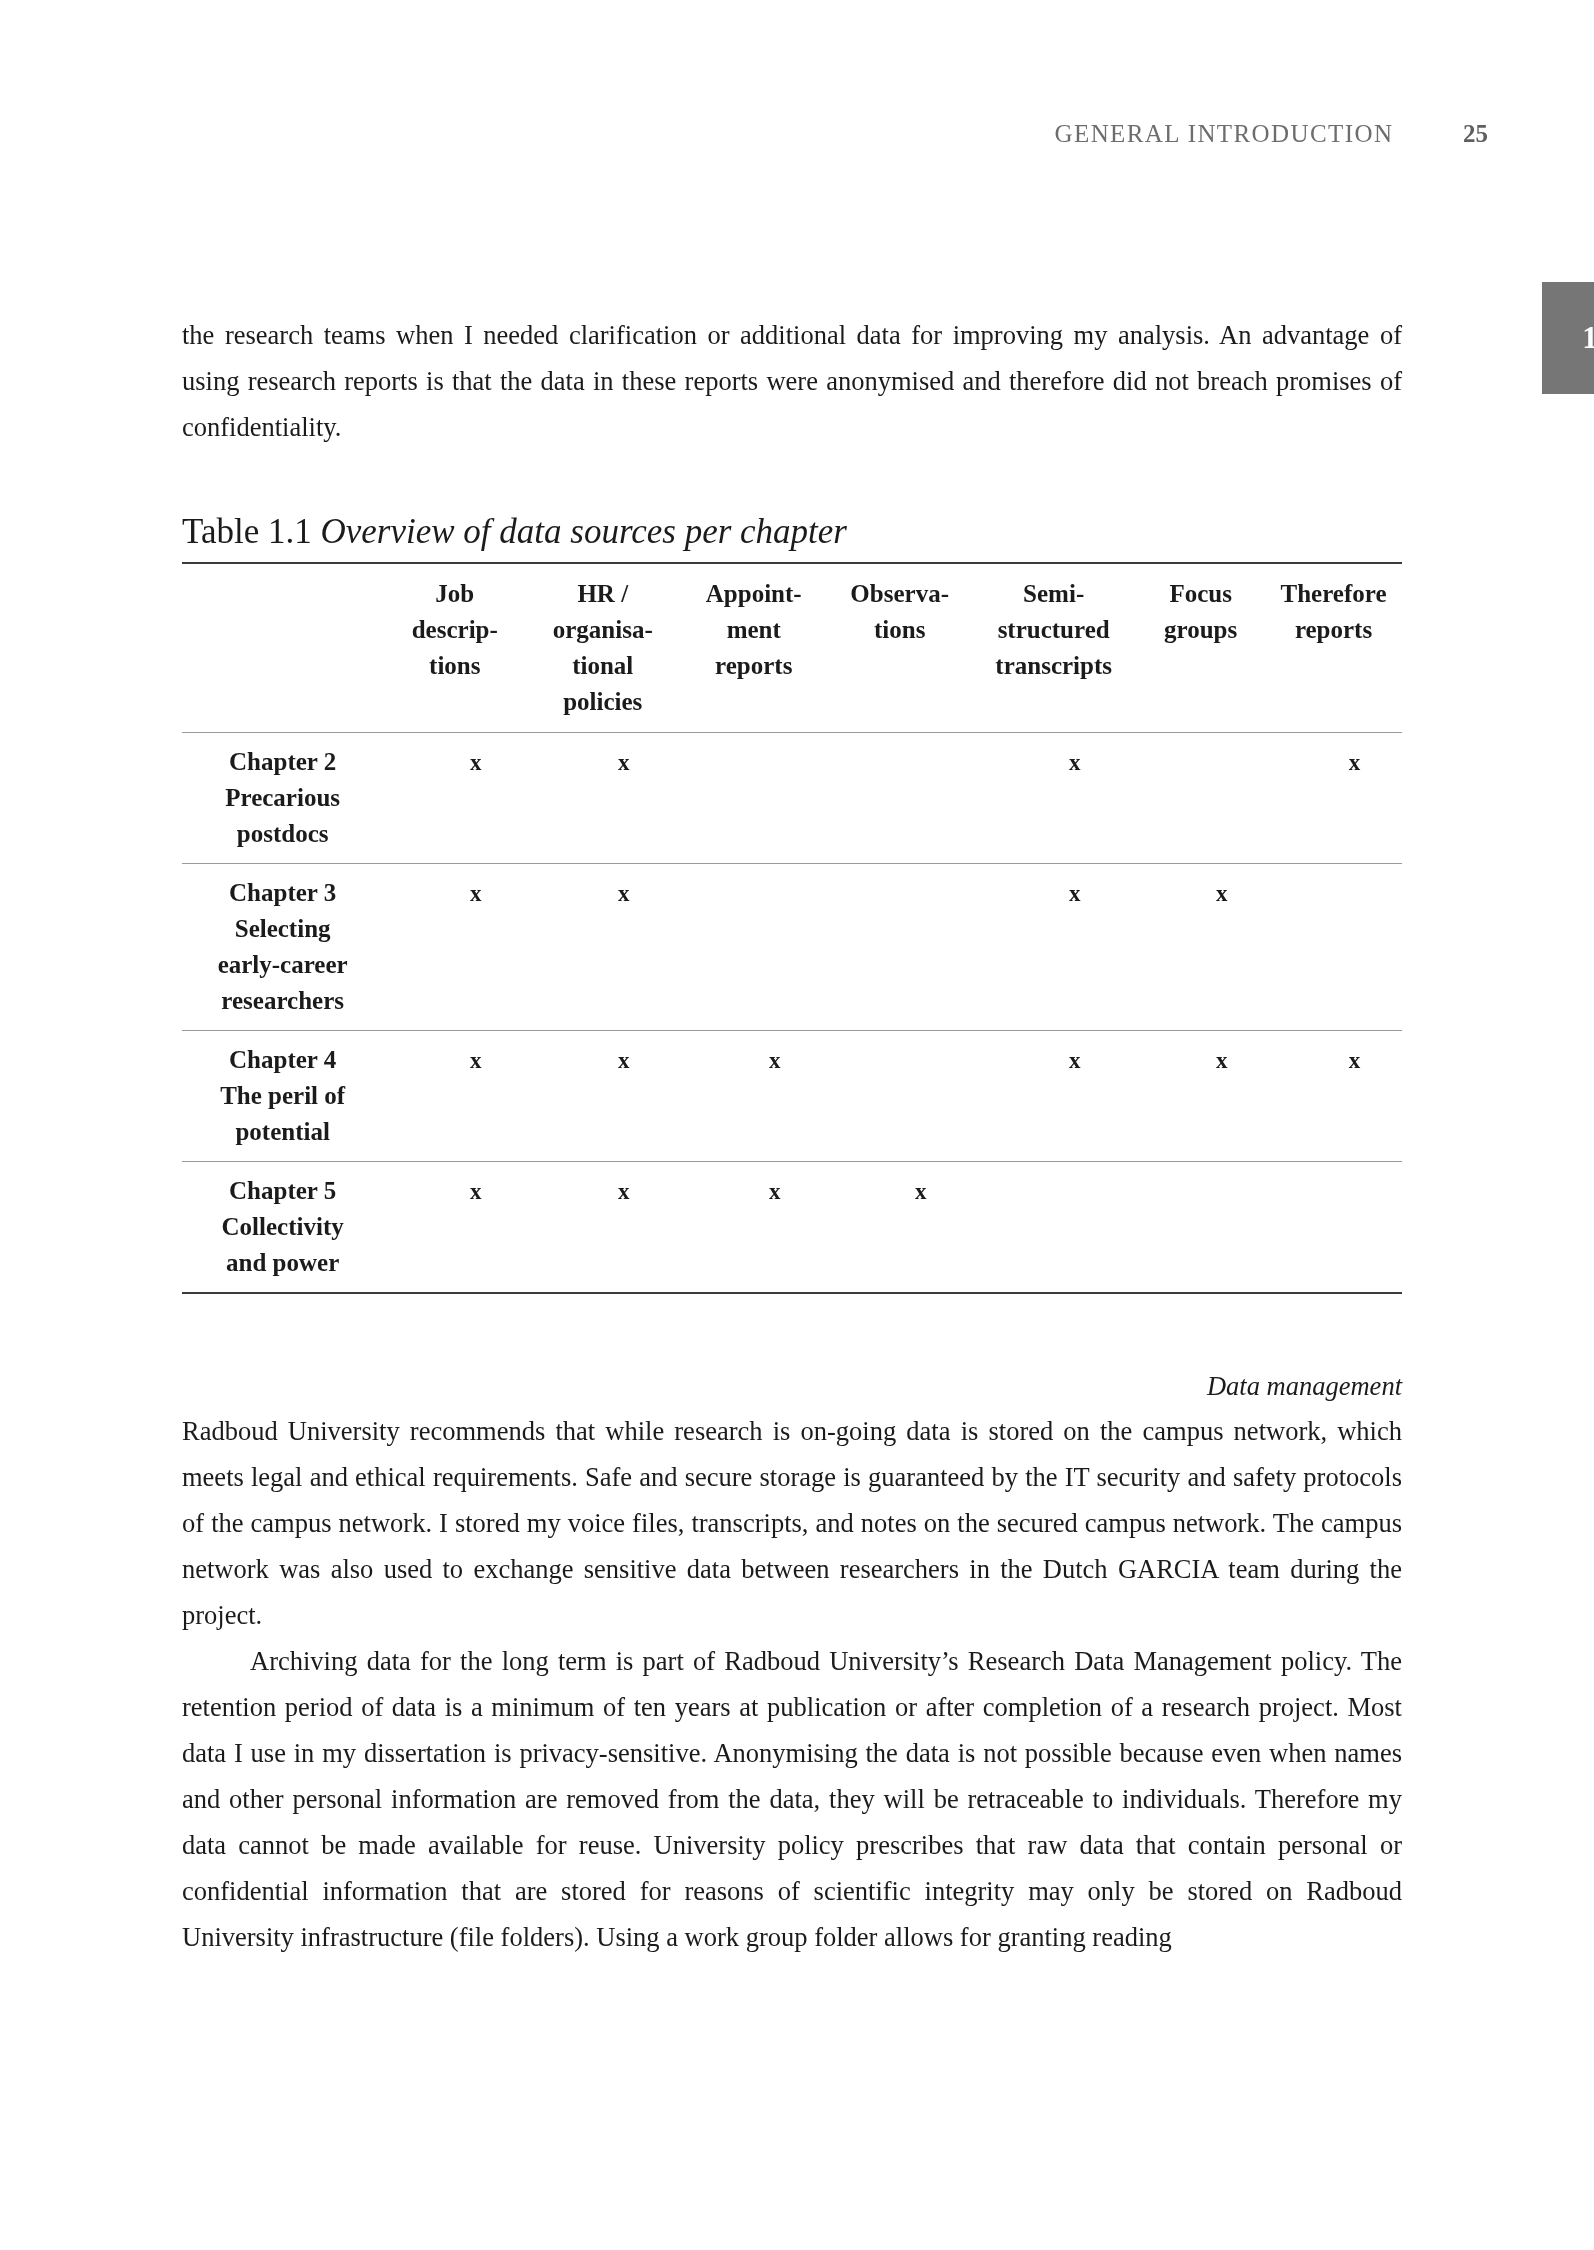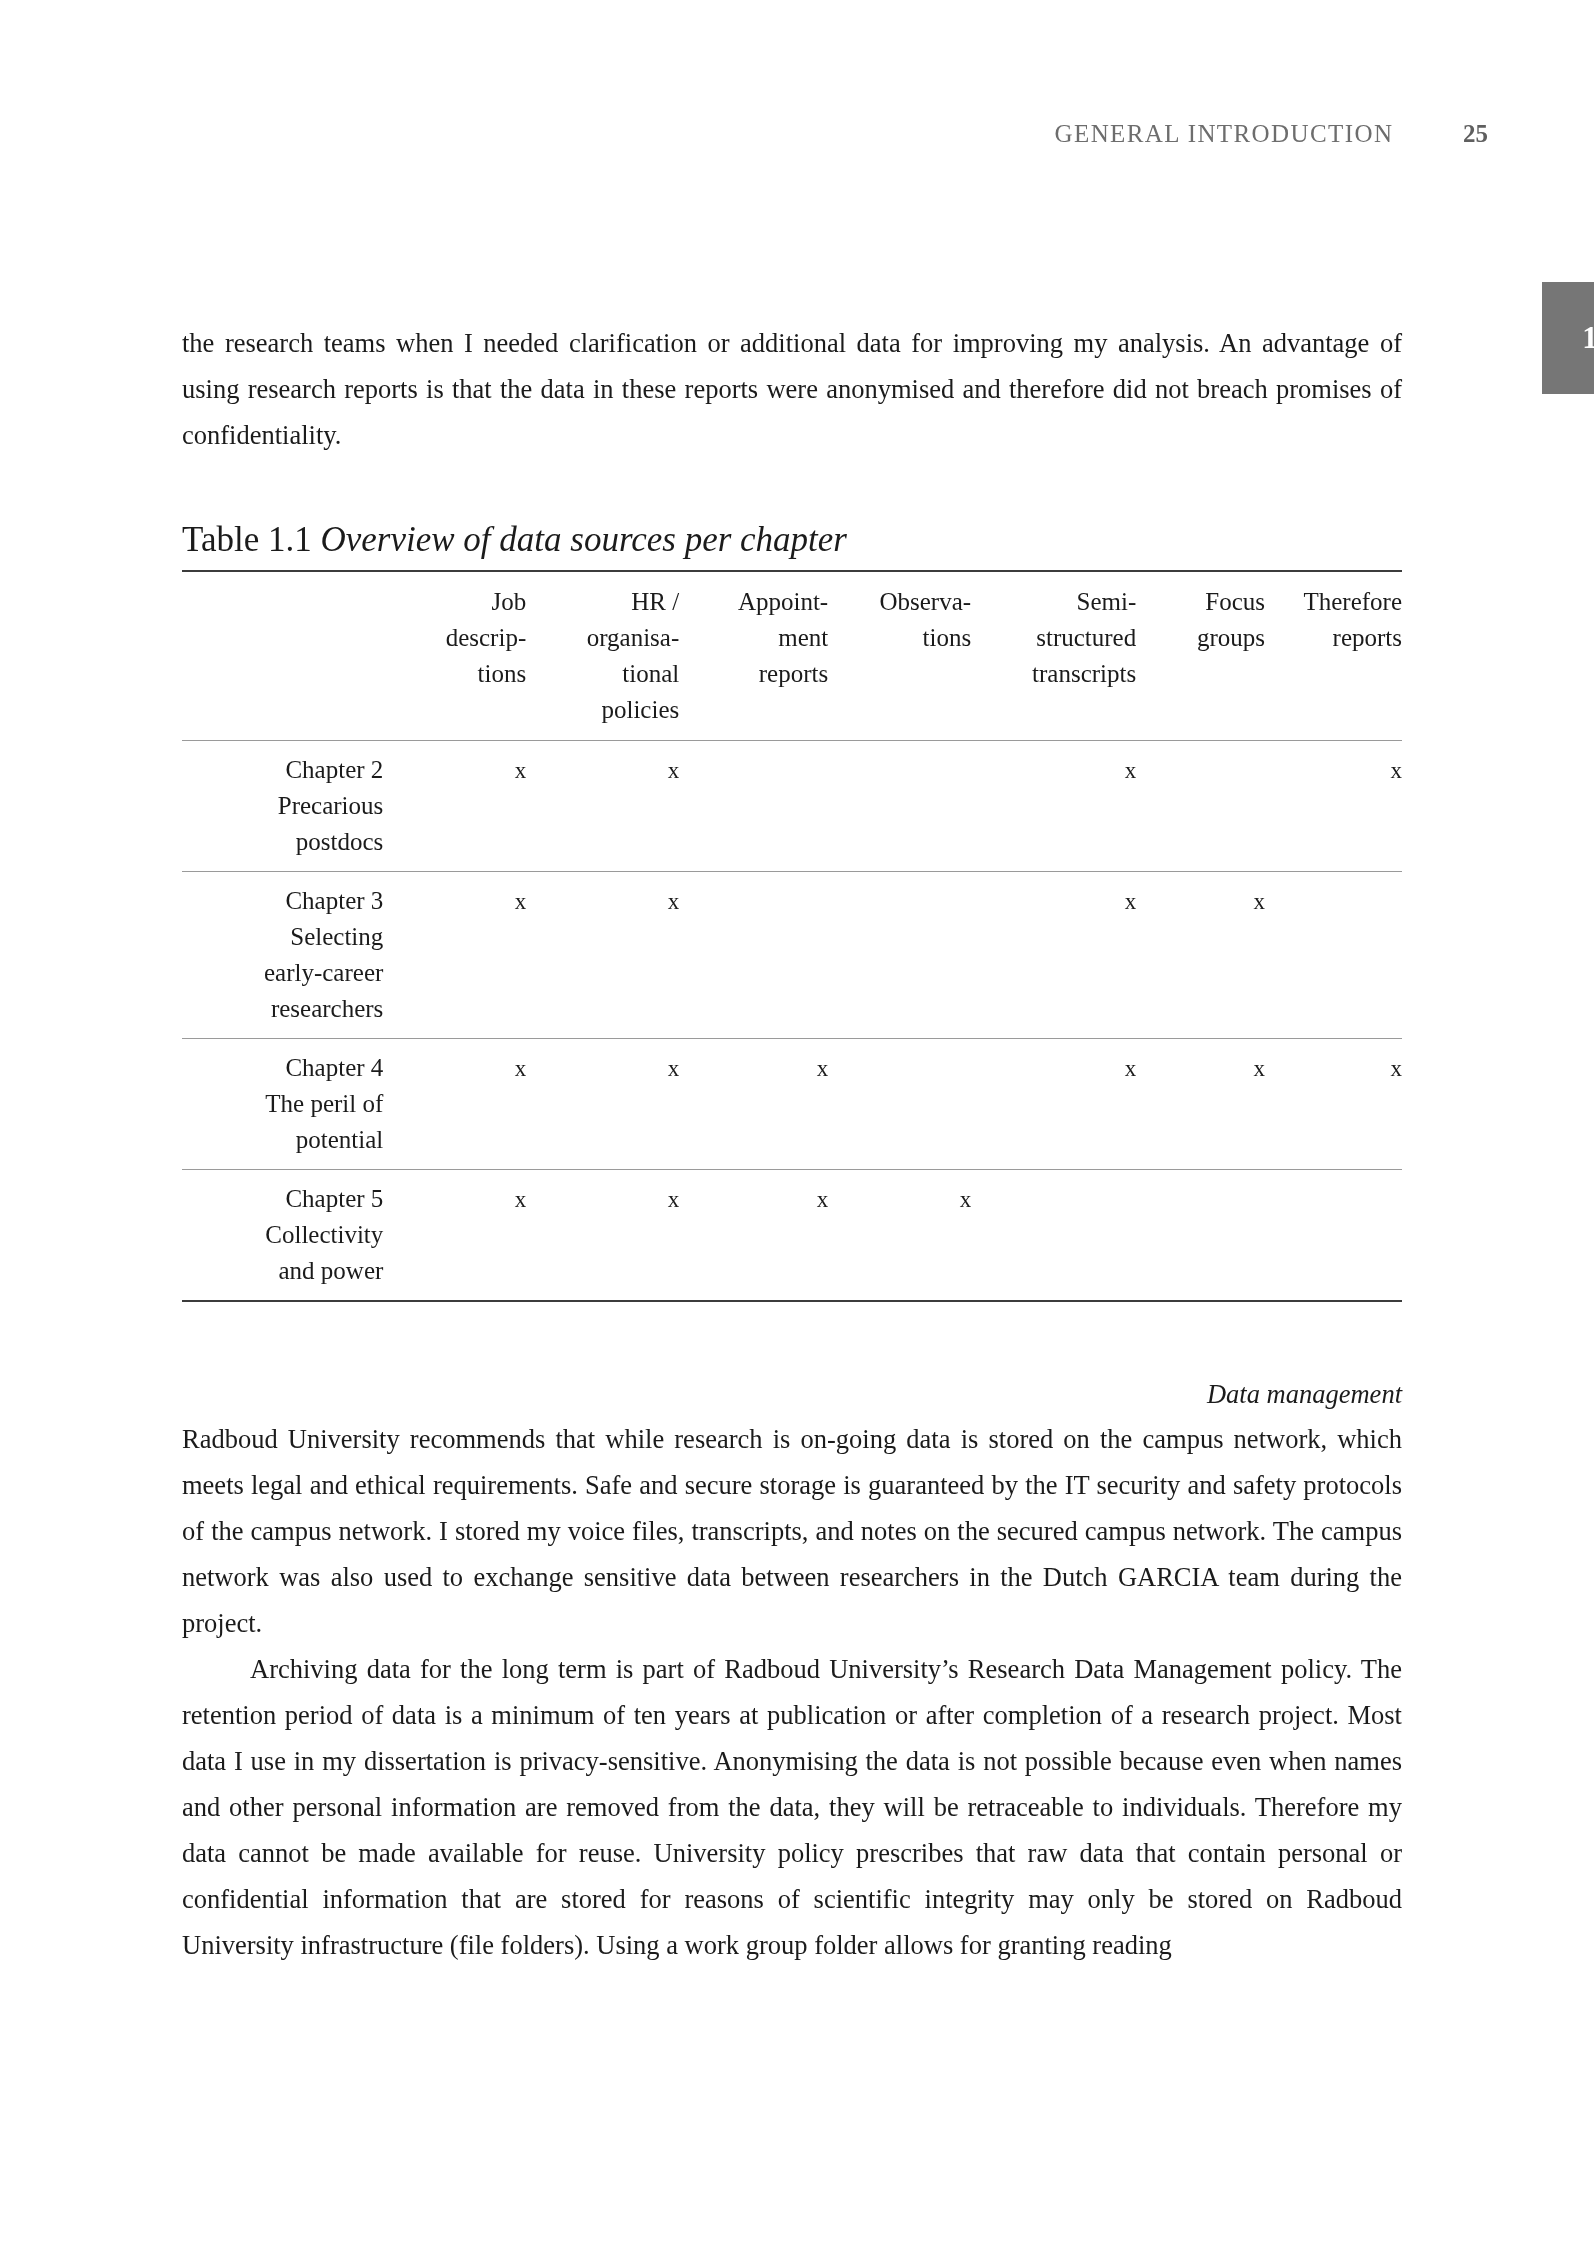--- a/index.html
+++ b/index.html
@@ -55,21 +55,21 @@
     align-items: center;
     justify-content: center;
     font-size: 31px;
     font-weight: bold;
   }
 
   
   .content {
     position: absolute;
     left: 182px;
-    top: 320px;
+    top: 312px;
     width: 1220px;
   }
 
   p.body {
     margin: 0;
     font-size: 26.5px;
     line-height: 46px;
     text-align: justify;
     text-justify: inter-word;
   }
@@ -94,22 +94,22 @@
     width: 1220px;
     border-collapse: collapse;
     margin-top: 10px;
     font-size: 25px;
     line-height: 36px;
   }
   table.datasources th,
   table.datasources td {
     vertical-align: top;
     padding: 0;
-    font-weight: normal;
-    text-align: right;
+    font-weight: bold;
+    text-align: center;
   }
   table.datasources thead th {
     padding-top: 12px;
     padding-bottom: 12px;
   }
   table.datasources thead tr {
     border-top: 2px solid #3c3c3c;
     border-bottom: 1.5px solid #9a9a9a;
   }
   table.datasources tbody tr {

